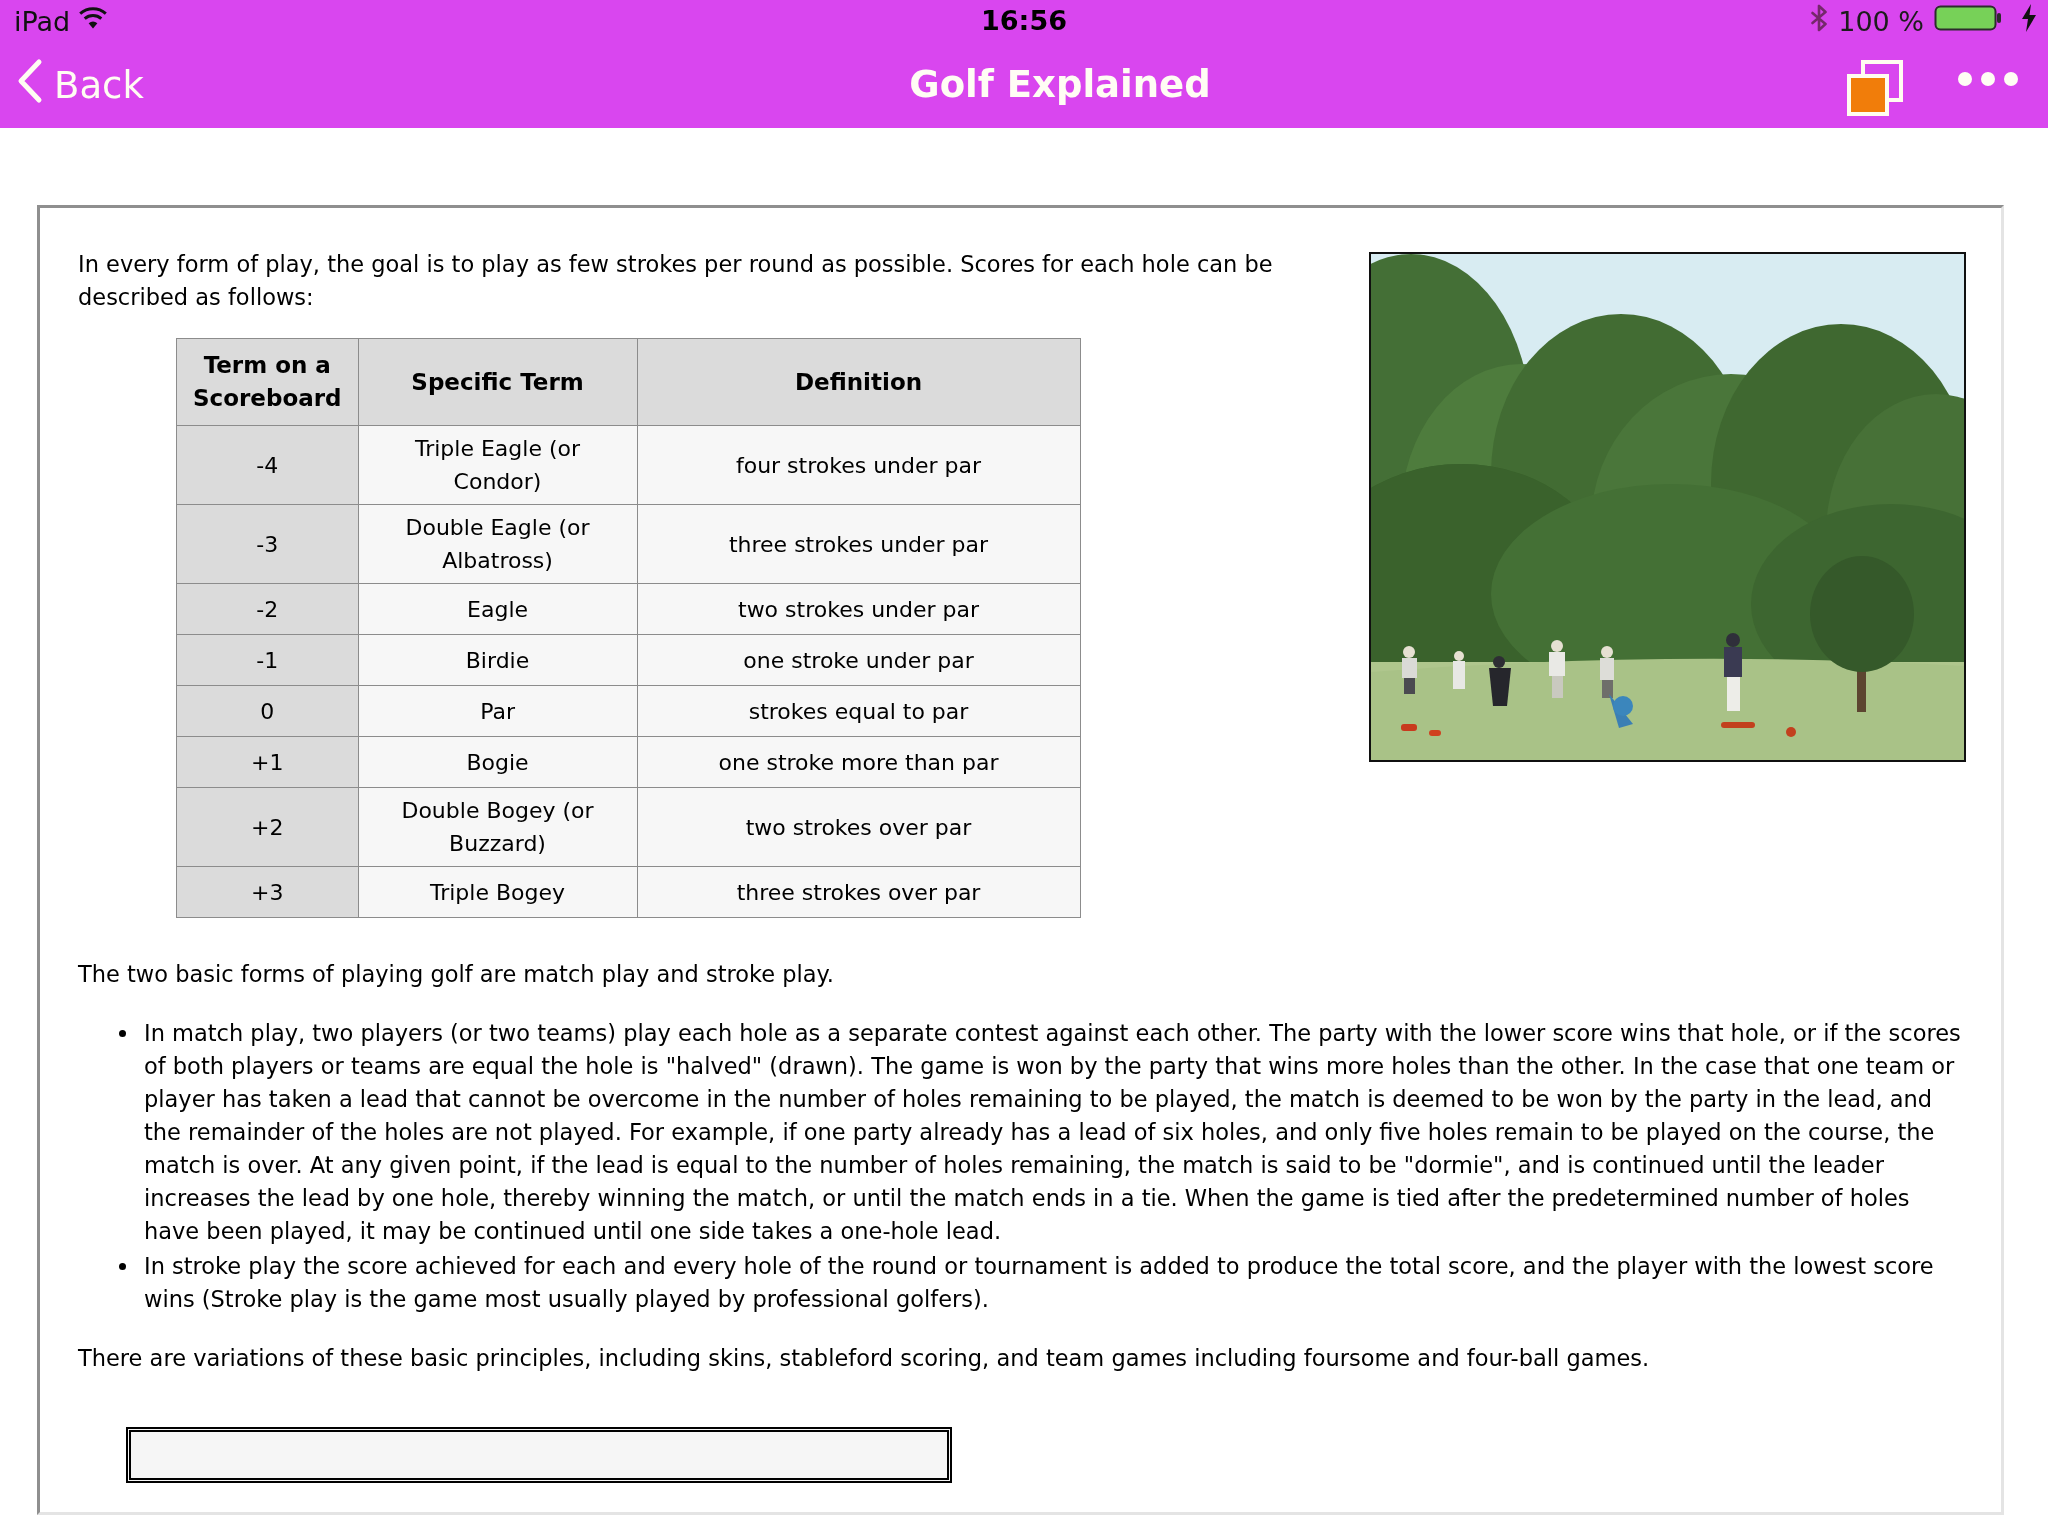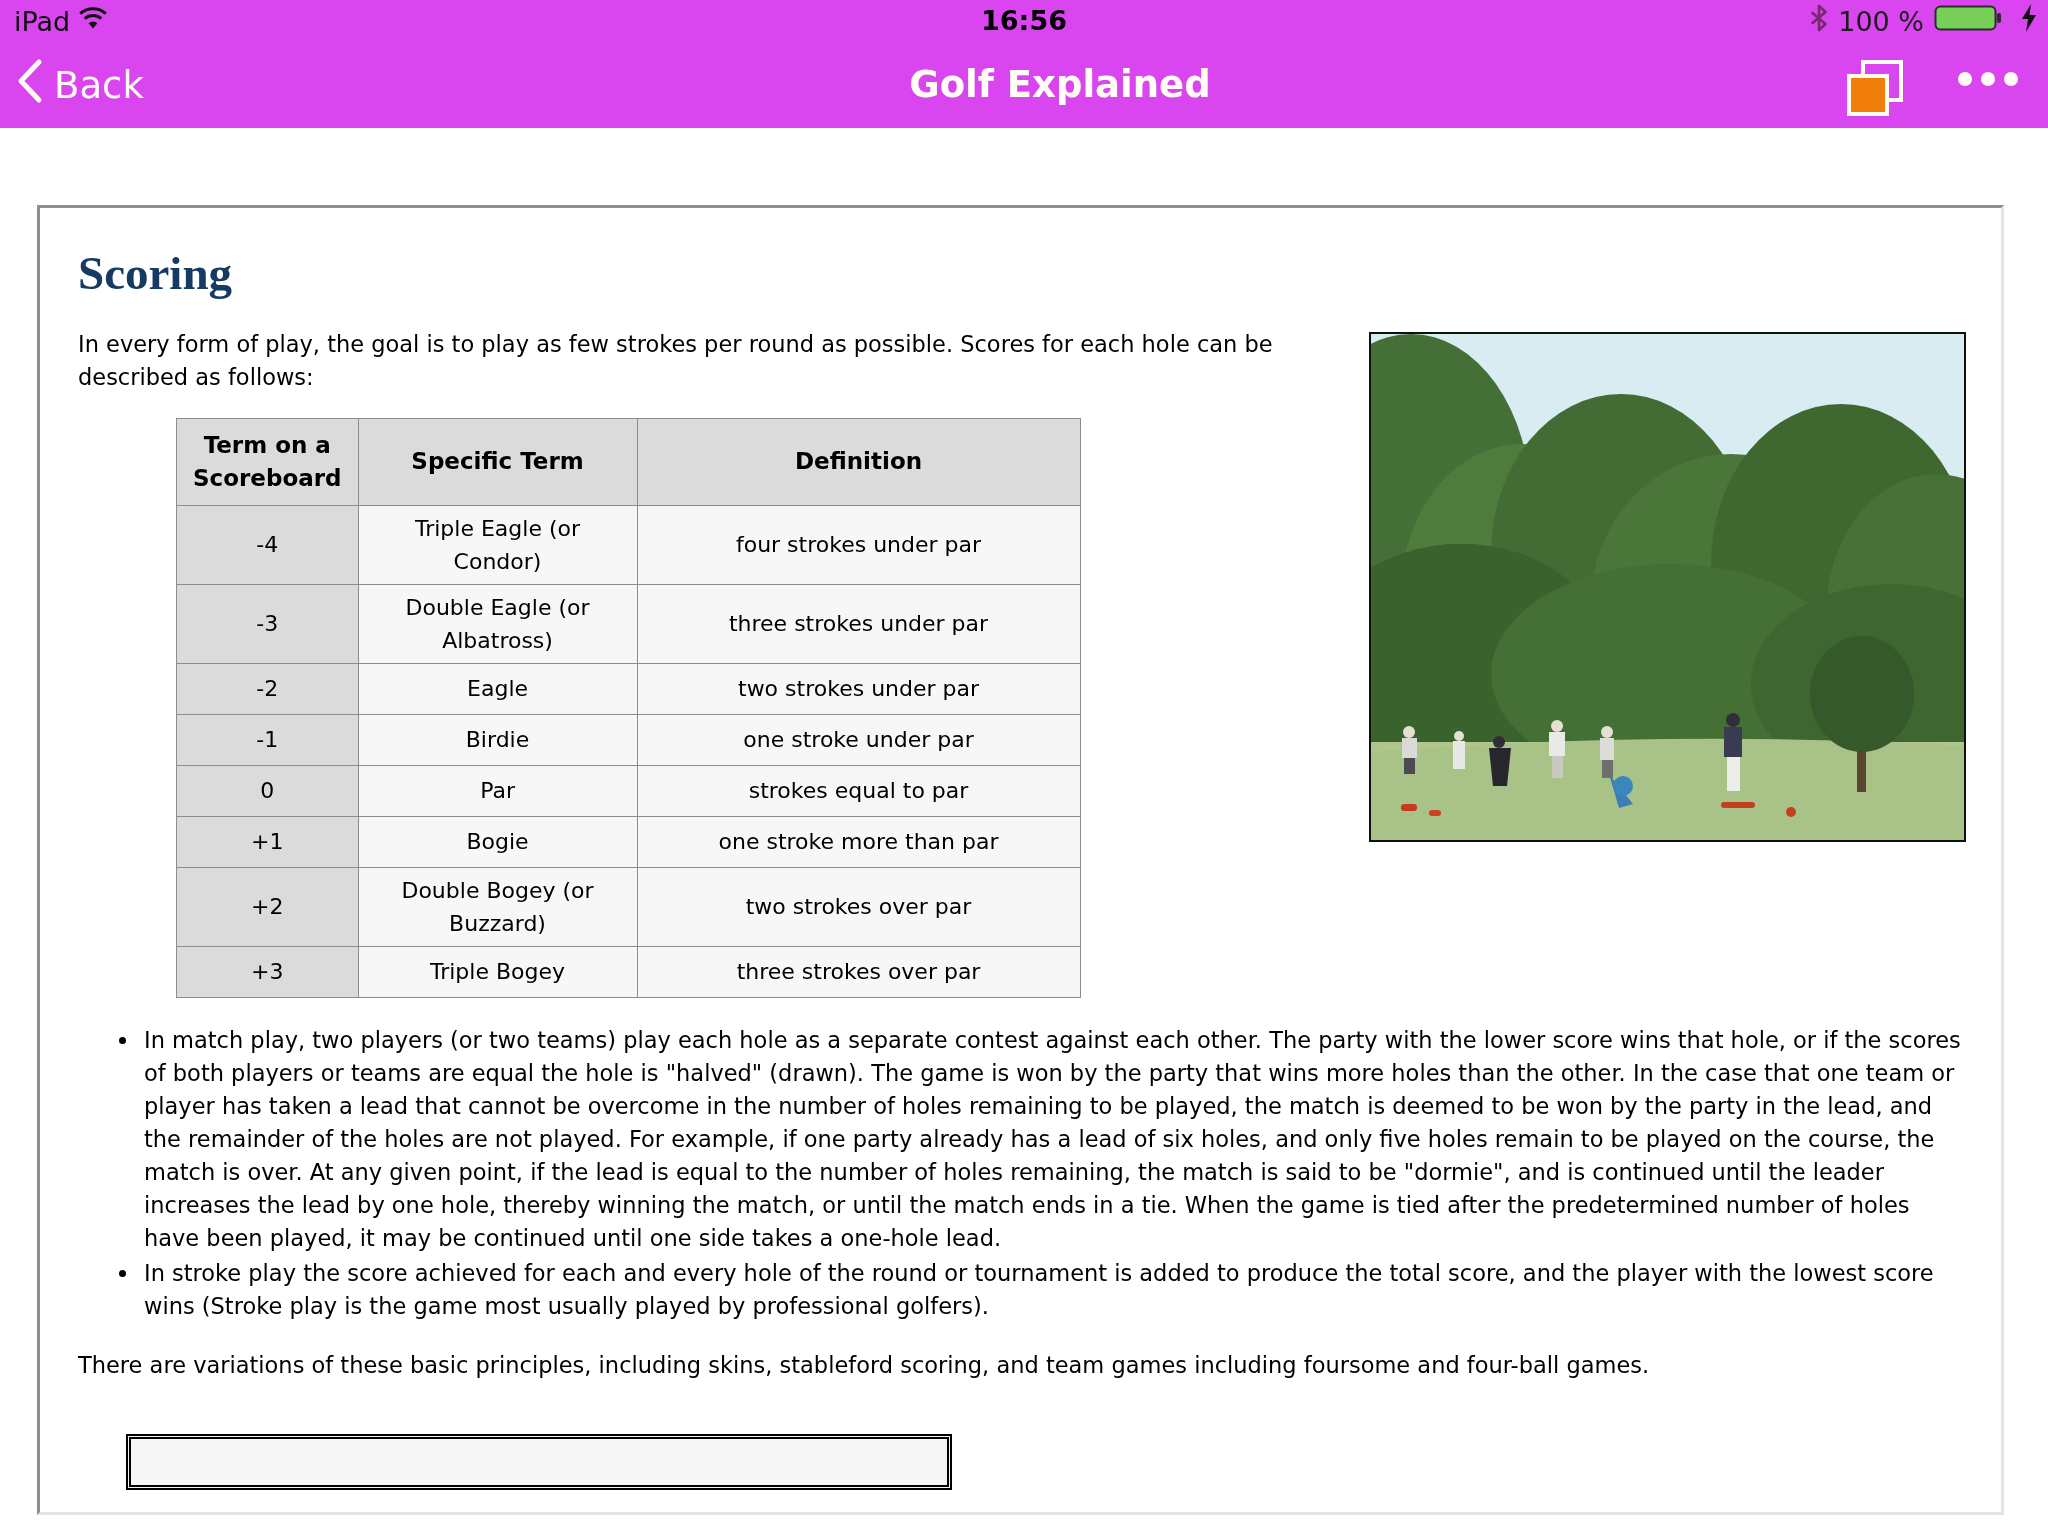--- a/index.html
+++ b/index.html
@@ -111,21 +111,20 @@
       <span></span>
         <span></span>
         <span></span>
     </div>
   </div>
 </div>
 
 <div class="page">
   <div class="card">
 
-    <h1 class="scoring">Scoring</h1>
 
     <div class="bodytext">
 
       <div class="photo">
         <svg width="593" height="506" viewBox="0 0 593 506">
           <rect x="0" y="0" width="593" height="506" fill="#D8ECF2"></rect>
 
           <ellipse cx="40" cy="170" rx="120" ry="170" fill="#446F36"></ellipse>
           <ellipse cx="150" cy="260" rx="120" ry="150" fill="#4E7C3D"></ellipse>
           <ellipse cx="250" cy="220" rx="130" ry="160" fill="#426C33"></ellipse>
@@ -216,20 +215,21 @@
           <td>two strokes over par</td>
         </tr>
         <tr>
           <td class="c0">+3</td>
           <td>Triple Bogey</td>
           <td>three strokes over par</td>
         </tr>
       </tbody>
         </table>
 
+      <p class="mid">The two basic forms of playing golf are match play and stroke play.</p>
 
       <ul class="forms">
         <li>In match play, two players (or two teams) play each hole as a separate contest against each other. The party with the lower score wins that hole, or if the scores of both players or teams are equal the hole is "halved" (drawn). The game is won by the party that wins more holes than the other. In the case that one team or player has taken a lead that cannot be overcome in the number of holes remaining to be played, the match is deemed to be won by the party in the lead, and the remainder of the holes are not played. For example, if one party already has a lead of six holes, and only five holes remain to be played on the course, the match is over. At any given point, if the lead is equal to the number of holes remaining, the match is said to be "dormie", and is continued until the leader increases the lead by one hole, thereby winning the match, or until the match ends in a tie. When the game is tied after the predetermined number of holes have been played, it may be continued until one side takes a one-hole lead.</li>
         <li>In stroke play the score achieved for each and every hole of the round or tournament is added to produce the total score, and the player with the lowest score wins (Stroke play is the game most usually played by professional golfers).</li>
       </ul>
 
       <p class="vari">There are variations of these basic principles, including skins, stableford scoring, and team games including foursome and four-ball games.</p>
 
       <div class="license">
         

